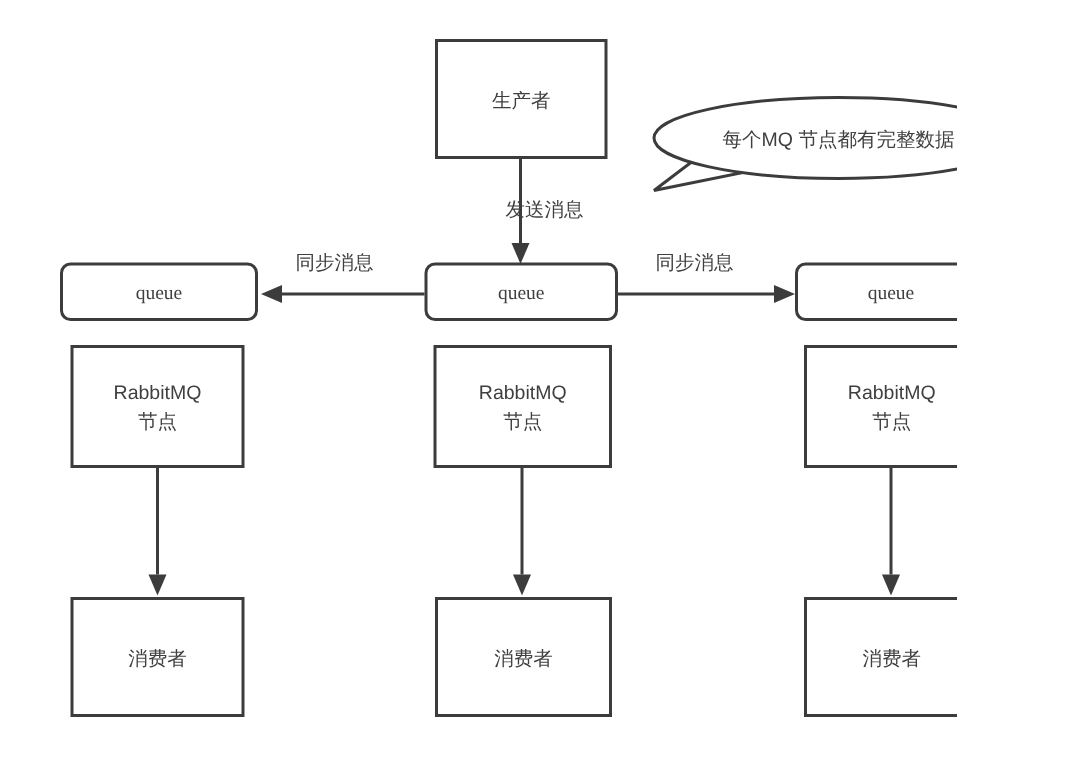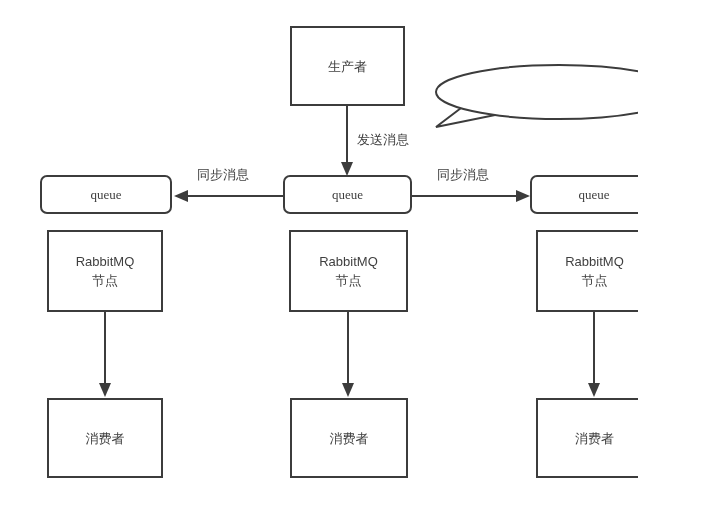--- a/index.html
+++ b/index.html
@@ -54,22 +54,23 @@
     <polygon class="head" points="348,397 342,383 354,383"></polygon>
 
     <line class="edge" x1="594" y1="312" x2="594" y2="383"></line>
     <polygon class="head" points="594,397 588,383 600,383"></polygon>
   </svg>
 
   <div class="box" style="left:290px; top:26px; width:115px; height:80px;">
     <span>生产者</span>
   </div>
 
+  <div class="bubble-text">每个MQ 节点都有完整数据</div>
 
-  <div class="edge-label" style="left:357px; top:131px;font-family:Liberation Mono, monospace;">发送消息</div>
+  <div class="edge-label" style="left:337px; top:131px;font-family:Liberation Mono, monospace;">发送消息</div>
   <div class="edge-label" style="left:197px; top:166px;">同步消息</div>
   <div class="edge-label" style="left:437px; top:166px;">同步消息</div>
 
   <div class="box rounded" style="left:40px; top:175px; width:132px; height:39px;">
     <span>queue</span>
   </div>
   <div class="box rounded" style="left:283px; top:175px; width:129px; height:39px;">
     <span>queue</span>
   </div>
   <div class="box rounded" style="left:530px; top:175px; width:128px; height:39px;">

